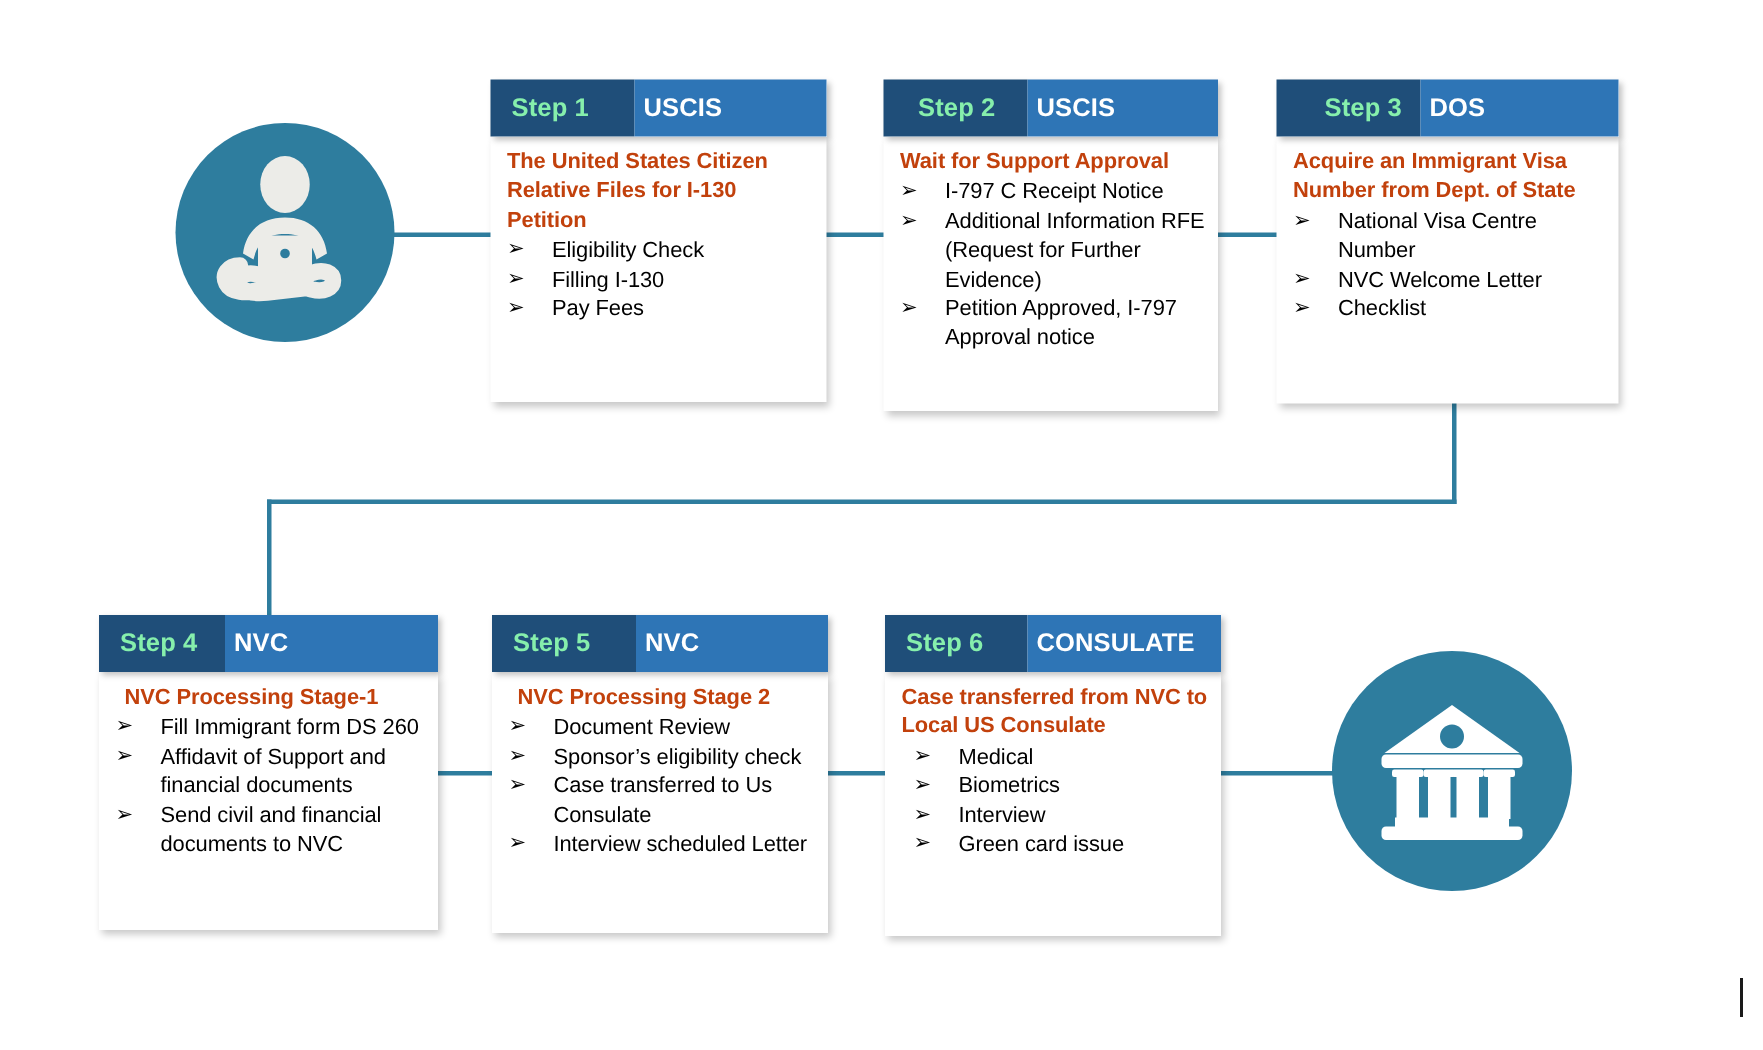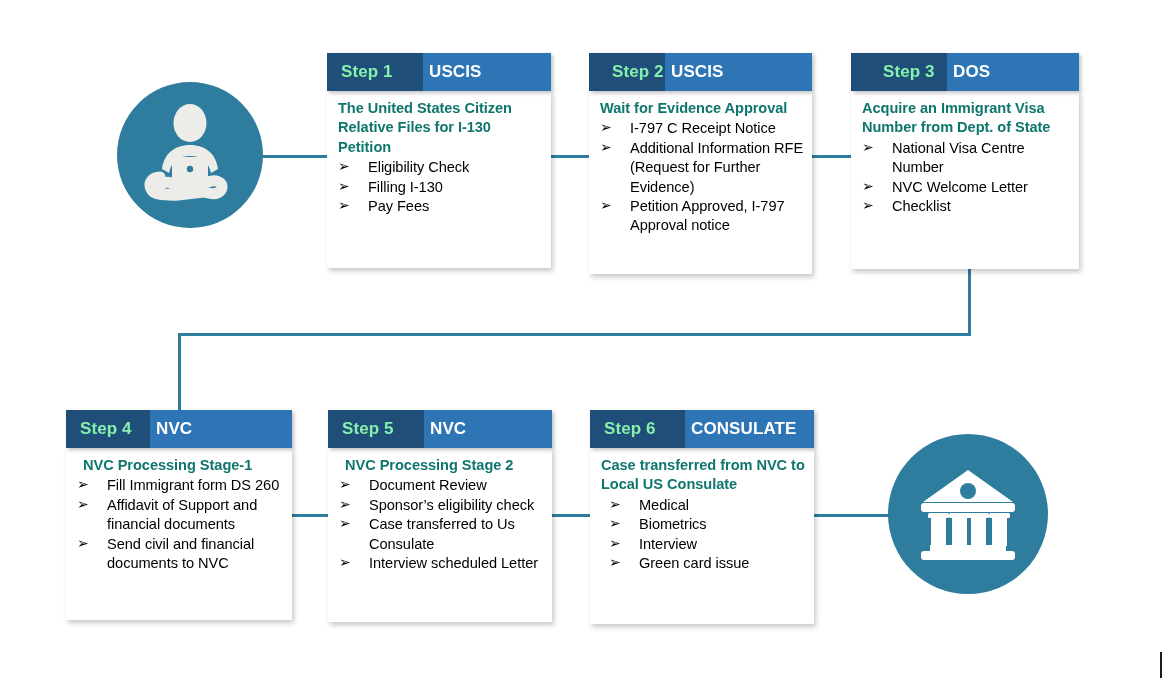--- a/index.html
+++ b/index.html
@@ -76,21 +76,21 @@
     background: #ffffff;
     box-shadow: 2px 3px 5px rgba(0,0,0,0.22);
     box-sizing: border-box;
     padding: 8px 8px 10px 11px;
     position: relative;
     z-index: 1;
   }
   .body-title {
     font-weight: bold;
     font-size: 14.6px;
-    color: #0f766e;
+    color: #c2410c;
     line-height: 1.33;
     margin: 0 0 1px 0;
     letter-spacing: -0.05px;
   }
   .bullets {
     list-style: none;
     margin: 0;
     padding: 0;
   }
   .bullets li {
@@ -187,25 +187,25 @@
       <ul class="bullets">
         <li><span class="arrow">➢</span><span>Eligibility Check</span></li>
         <li><span class="arrow">➢</span><span>Filling I-130</span></li>
         <li><span class="arrow">➢</span><span>Pay Fees</span></li>
       </ul>
     </div>
   </div>
 
   <div class="card" style="left:589px; top:53px; width:223px;">
     <div class="card-header">
-      <div class="hdr-step" style="width:76px;padding-left:23px;">Step 2</div>
+      <div class="hdr-step" style="width:96px;padding-left:23px;">Step 2</div>
       <div class="hdr-agency">USCIS</div>
     </div>
     <div class="card-body" style="height:183px;">
-      <p class="body-title">Wait for Evidence Approval</p>
+      <p class="body-title">Wait for Support Approval</p>
       <ul class="bullets">
         <li><span class="arrow">➢</span><span>I-797 C Receipt Notice</span></li>
         <li><span class="arrow">➢</span><span>Additional Information RFE (Request for Further Evidence)</span></li>
         <li><span class="arrow">➢</span><span>Petition Approved, I-797 Approval notice</span></li>
       </ul>
     </div>
   </div>
 
   <div class="card" style="left:851px; top:53px; width:228px;">
     <div class="card-header">

